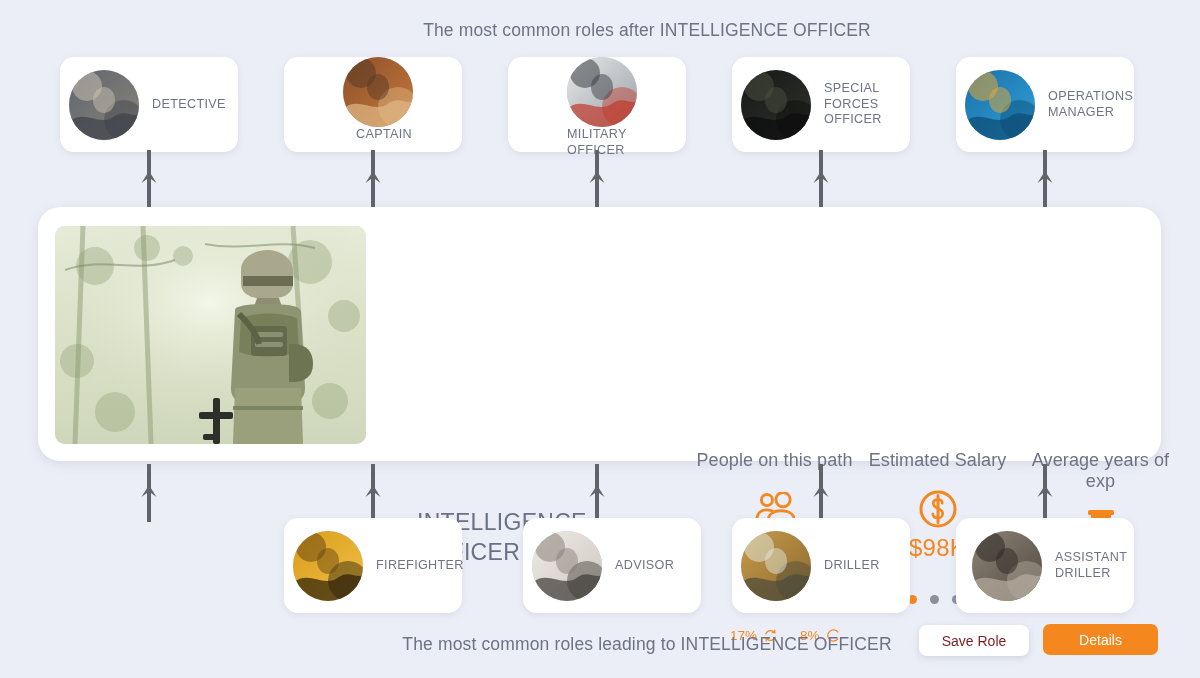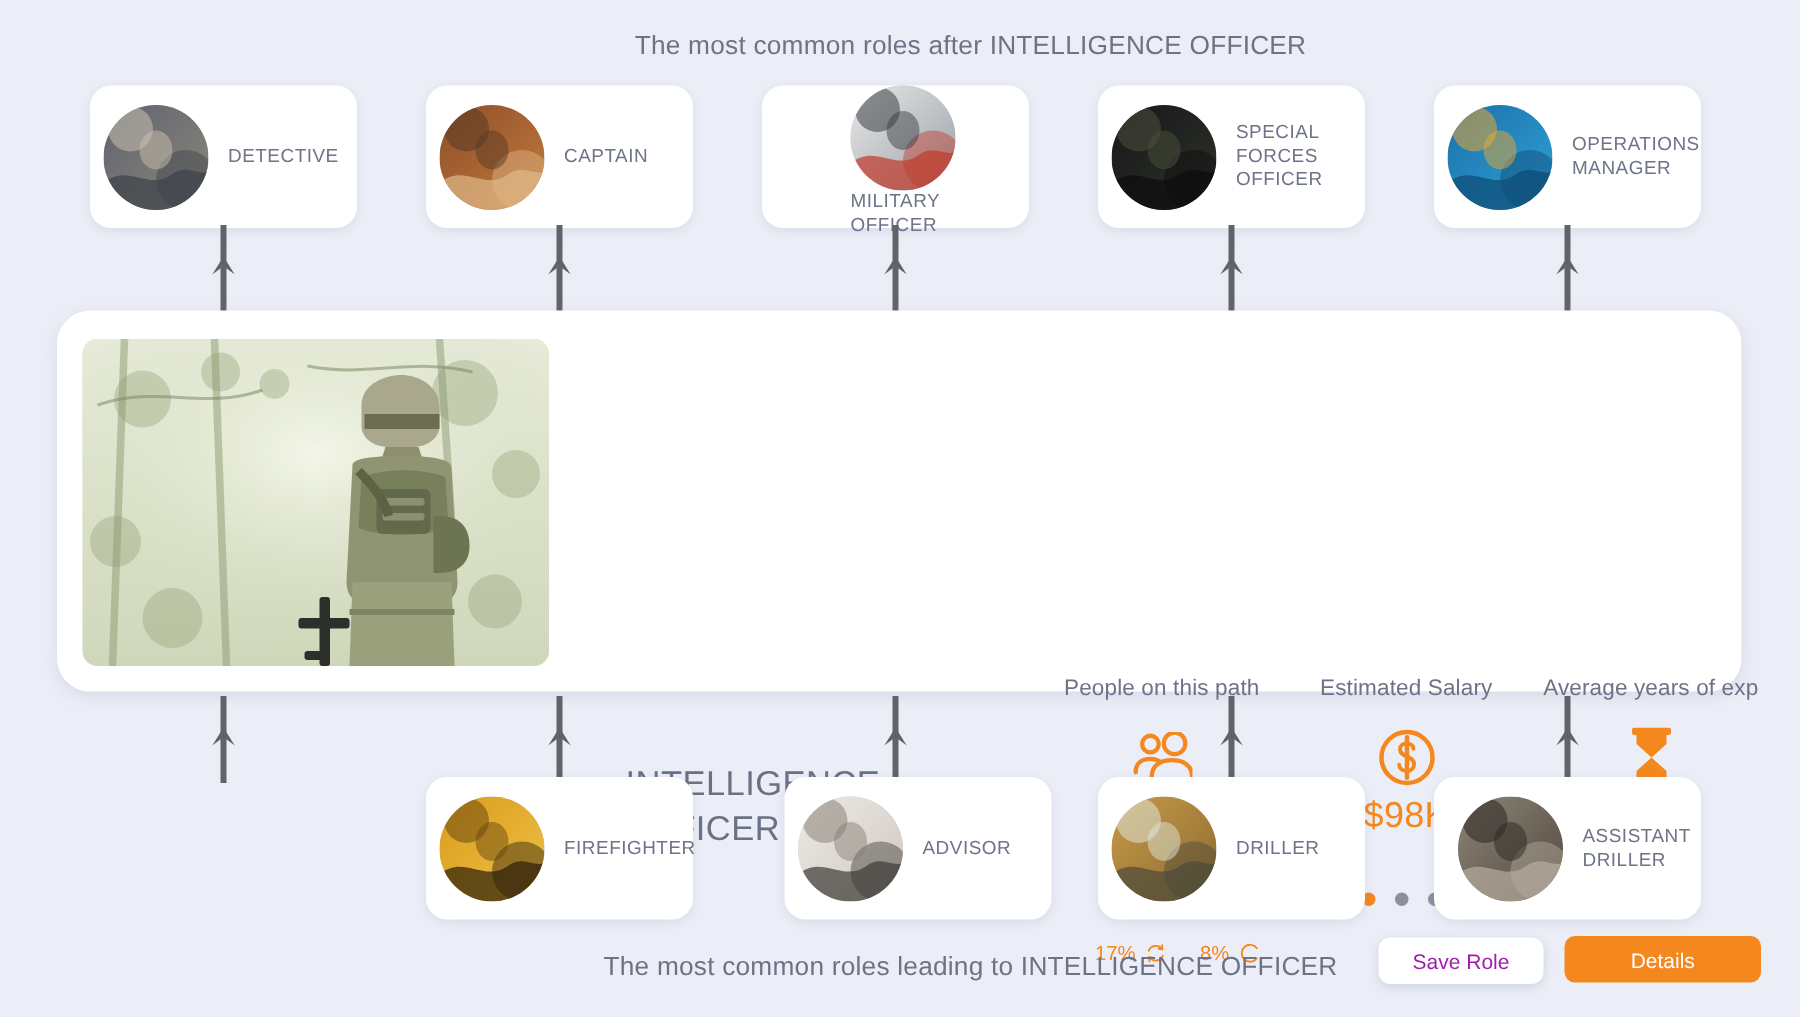--- a/index.html
+++ b/index.html
@@ -118,21 +118,21 @@
     left: 380px; top: 362px;
     width: 9px; height: 9px;
     border-radius: 50%;
     background: #55c26a;
   }
 
   
   .stats { position: absolute; left: 655px; top: 243px; width: 500px; height: 115px; display: flex; }
   .stat { width: 163px; text-align: center; }
   .stat-label {
-    font-size: 15px;
+    font-size: 18px;
     color: #6d7385;
     letter-spacing: .1px;
   }
   .stat-icon {
     height: 46px;
     margin-top: 15px;
     display: flex;
     align-items: center;
     justify-content: center;
   }
@@ -173,29 +173,29 @@
 
   
   .btn-save {
     position: absolute;
     left: 881px; top: 418px;
     width: 110px; height: 31px;
     background: #ffffff;
     border: none;
     border-radius: 8px;
     box-shadow: 0 2px 7px rgba(120,130,160,.25);
-    color: #a21caf;
+    color: #7f1d1d;
     font-size: 14px;
     font-family: "Liberation Sans", sans-serif;
     cursor: pointer;
   }
   .btn-details {
     position: absolute;
     left: 1005px; top: 417px;
-    width: 131px; height: 31px;
+    width: 115px; height: 31px;
     background: #f5871f;
     border: none;
     border-radius: 7px;
     color: #ffffff;
     font-size: 14px;
     font-family: "Liberation Sans", sans-serif;
     cursor: pointer;
   }
 </style>
 </head>
@@ -217,21 +217,21 @@
             </defs>
     <rect width="70" height="70" fill="url(#gdetectivephoto0)"></rect>
     <circle cx="18" cy="16" r="15" fill="#c9bfae" opacity=".55"></circle>
     <circle cx="55" cy="50" r="20" fill="#3c4049" opacity=".45"></circle>
     <path d="M0 52 C16 38 30 58 46 46 C56 39 64 48 70 44 L70 70 L0 70 Z" fill="#3c4049" opacity=".7"></path>
     <ellipse cx="35" cy="30" rx="11" ry="13" fill="#c9bfae" opacity=".5"></ellipse>
   </svg>
         </div>
         <div class="role-label">DETECTIVE</div>
       </div>
-      <div class="role-card" style="left: 284px;">
+      <div class="role-card" style="left: 284px; flex-direction: column;">
         <div class="role-avatar">
           <svg viewBox="0 0 70 70" preserveAspectRatio="xMidYMid slice">
     <defs>
               <linearGradient id="gcaptainphoto1" x1="0" y1="0" x2="1" y2="1">
       <stop offset="0%" stop-color="#8d4f2a"></stop>
                 <stop offset="100%" stop-color="#c47a3c"></stop>
     </linearGradient>
             </defs>
     <rect width="70" height="70" fill="url(#gcaptainphoto1)"></rect>
     <circle cx="18" cy="16" r="15" fill="#5a3a24" opacity=".55"></circle>

